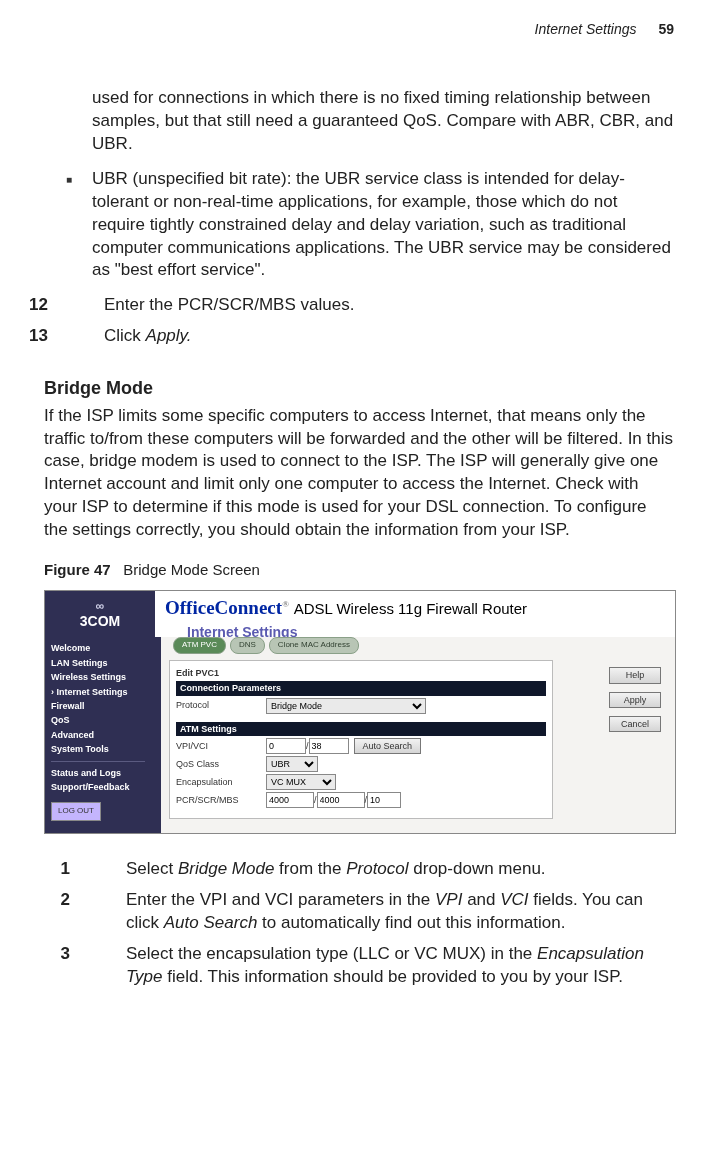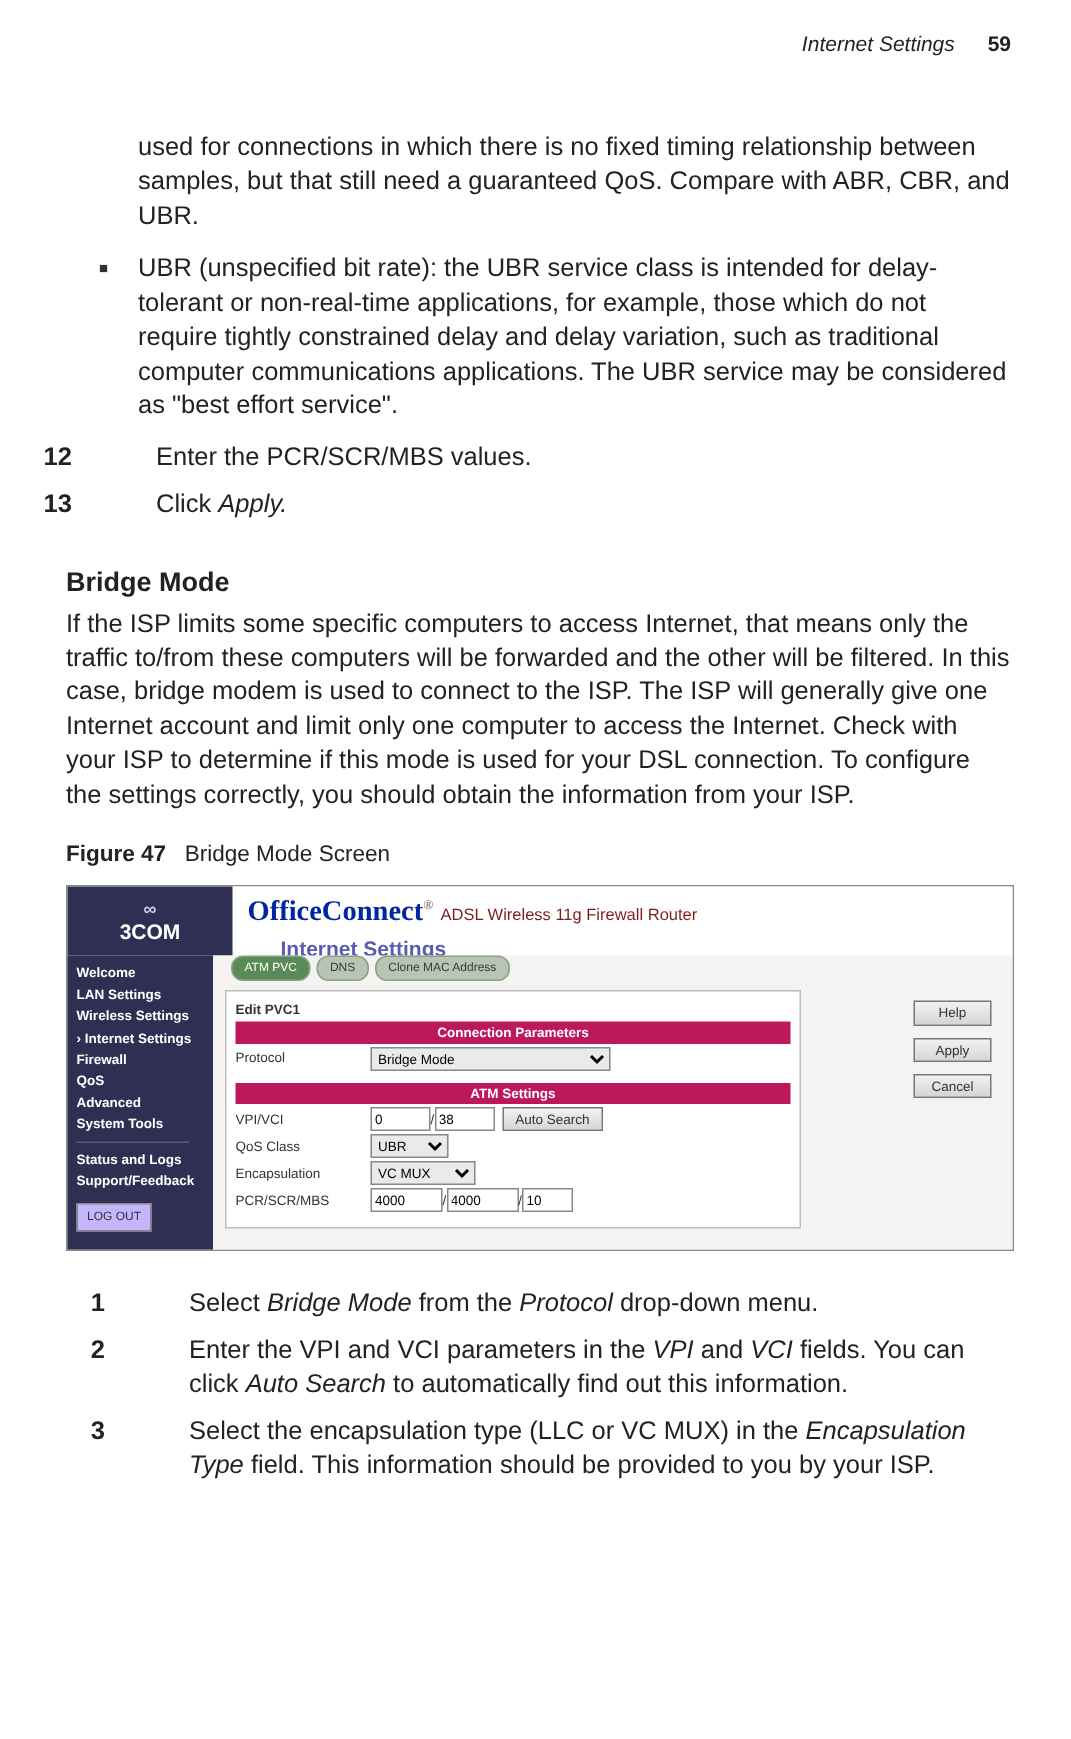--- a/index.html
+++ b/index.html
@@ -100,34 +100,34 @@
     padding: 4px 10px 0 10px;
   }
   .brand .oc {
     font-family: Georgia, "Times New Roman", serif;
     font-size: 19px;
     font-weight: bold;
     color: #0026a3;
   }
   .brand .oc sup { font-size: 9px; color:#888;}
   .brand .sub {
-    font-size: 11px;
-    color: #7f1d1d;
+    font-size: 15px;
+    color: #000000;
     margin-left: 2px;
   }
   .brand .sect {
     margin-top: 2px;
     font-size: 14px;
     font-weight: bold;
     color: #5a5ab0;
     padding-left: 22px;
   }
   .shot-body { display: flex; }
   .sidebar {
-    width: 97px;
+    width: 116px;
     background: #2f2f53;
     color: #fff;
     padding: 4px 16px 10px 6px;
     font-size: 9px;
     line-height: 1.6;
     box-sizing: border-box;
   }
   .sidebar .item { white-space: nowrap; cursor: pointer; }
   .sidebar .item.active::before { content:"› "; }
   .sidebar .item.bold { font-weight: bold; }
@@ -164,27 +164,26 @@
     background: #fff;
     padding: 4px 6px 8px 6px;
     width: 370px;
   }
   .panel .ph {
     font-size: 9px;
     font-weight: bold;
     margin: 2px 0 2px 0;
   }
   .bar {
-    background: #be185d;
+    background: #0f172a;
     color: #fff;
     font-size: 9px;
     font-weight: bold;
     padding: 1px 4px;
     margin: 2px 0 2px 0;
-    text-align: center;
   }
   .frow {
     display: flex;
     align-items: center;
     font-size: 9px;
     margin: 2px 0;
   }
   .frow .lab { width: 90px; }
   .frow input[type=text] {
     font-size: 9px;

